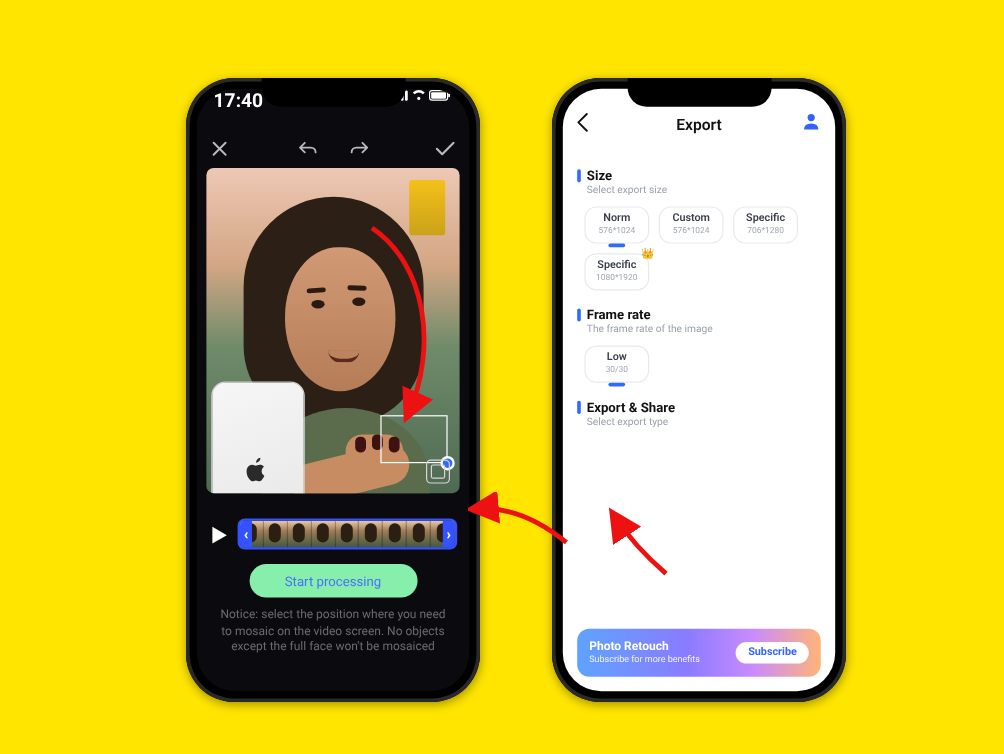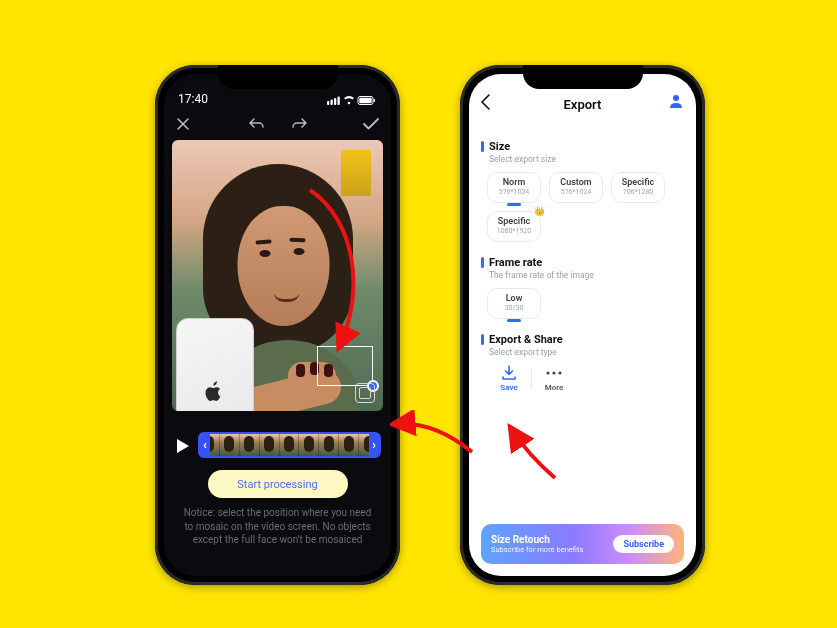--- a/index.html
+++ b/index.html
@@ -6,21 +6,21 @@
 body{width:837px;height:628px;background:#ffe500;position:relative;font-family:-apple-system,BlinkMacSystemFont,'Segoe UI',Roboto,Helvetica,Arial,sans-serif;overflow:hidden}
 
 
 .phone{position:absolute;top:65px;width:245px;height:520px;border-radius:40px;background:#000;box-shadow:inset 0 0 0 3px #2a2a2a,0 2px 8px rgba(0,0,0,.35)}
 .phone .screen{position:absolute;inset:9px;border-radius:32px;overflow:hidden}
 .phone .notch{position:absolute;top:0;left:50%;transform:translateX(-50%);width:120px;height:24px;background:#000;border-bottom-left-radius:16px;border-bottom-right-radius:16px;z-index:50}
 #phone-editor{left:155px}
 #phone-export{left:460px}
 
 
-.status{position:absolute;top:0;left:0;right:0;height:34px;display:flex;justify-content:space-between;align-items:flex-end;padding:0 14px 2px;font-size:12px;font-weight:400;z-index:40}
+.status{position:absolute;top:0;left:0;right:0;height:34px;display:flex;justify-content:space-between;align-items:flex-start;padding:0 14px 2px;font-size:16px;font-weight:700;z-index:40}
 .status svg{display:block}
 
 
 #phone-editor .screen{background:#0b0b0f;color:#fff}
 .ed-status{color:#fff}
 .ed-toolbar{position:absolute;top:34px;left:0;right:0;height:32px;display:flex;align-items:center;justify-content:space-between;padding:0 12px}
 .ed-toolbar .center{position:absolute;left:50%;transform:translateX(-50%);display:flex;gap:26px}
 .icn{color:#b9b9c2;display:flex;align-items:center;justify-content:center}
 .icn svg{display:block}
 
@@ -47,21 +47,21 @@
 
 .ed-play{position:absolute;left:12px;top:364px;color:#fff}
 .timeline{position:absolute;top:358px;left:34px;right:10px;height:26px;border-radius:6px;background:#2c2c36;border:2.5px solid #3452ff;overflow:hidden;display:flex}
 .timeline .hbar{position:absolute;top:0;bottom:0;width:10px;background:#3452ff;display:flex;align-items:center;justify-content:center}
 .timeline .hbar .grip{font-size:12px;color:#fff;font-weight:900}
 .timeline .hbar.l{left:0}.timeline .hbar.r{right:0}
 .frame{flex:1;border-right:1px solid rgba(0,0,0,.25);background:
   linear-gradient(180deg,#e8c7a8 0%,#9c7a54 40%,#415a42 100%)}
 .frame .mini{margin:2px auto 0;width:10px;height:16px;background:#2b1f14;border-radius:6px}
 
-.startbtn{position:absolute;top:396px;left:50%;transform:translateX(-50%);width:140px;height:28px;background:#fef9c3;border-radius:14px;color:#4c6dff;font-size:11px;display:flex;align-items:center;justify-content:center}
+.startbtn{position:absolute;top:396px;left:50%;transform:translateX(-50%);width:140px;height:28px;background:#86efac;border-radius:14px;color:#4c6dff;font-size:11px;display:flex;align-items:center;justify-content:center}
 .notice{position:absolute;top:432px;left:16px;right:16px;color:#6a6a72;font-size:10px;line-height:1.35;text-align:center}
 
 
 .arr1{position:absolute;top:180px;left:300px;z-index:80}
 .arr2{position:absolute;top:410px;left:390px;z-index:80}
 
 
 #phone-export .screen{background:#fff;color:#111}
 .ex-status{color:#000}
 .ex-header{position:absolute;top:16px;left:0;right:0;height:28px;display:flex;align-items:center;justify-content:center}
@@ -280,48 +280,27 @@
           <div class="pill sel">
               <div class="pl">Low</div>
               <div class="ps">30/30</div>
             </div>
         </div>
       </div>
 
       <div class="section">
         <div class="stitle">Export &amp; Share</div>
         <div class="ssub">Select export type</div>
-        <div class="evrow">
-          <div class="ev">
-            <div class="eic">
-              <svg width="16" height="16" viewBox="0 0 16 16">
-                  <path d="M8 1 V9 M4.5 6 L8 9.5 L11.5 6 M2 12 V14 H14 V12" fill="none" stroke="currentColor" stroke-width="1.6" stroke-linecap="round" stroke-linejoin="round"></path>
-                </svg>
-            </div>
-            <div class="elab">Save</div>
-          </div>
-          <div class="vsep"></div>
-          <div class="ev more">
-            <div class="eic">
-              <svg width="18" height="6" viewBox="0 0 18 6">
-                  <circle cx="3" cy="3" r="1.6" fill="currentColor"></circle>
-                  <circle cx="9" cy="3" r="1.6" fill="currentColor"></circle>
-                  <circle cx="15" cy="3" r="1.6" fill="currentColor"></circle>
-                </svg>
-            </div>
-            <div class="elab">More</div>
-          </div>
-        </div>
       </div>
 
     </div>
 
     <div class="promo">
       <div class="ptxt">
-        <div class="pt">Size Retouch</div>
+        <div class="pt">Photo Retouch</div>
         <div class="ps">Subscribe for more benefits</div>
       </div>
       <div class="subbtn">Subscribe</div>
     </div>
 
   </div>
 </div>
 
 <svg class="arr1" width="90" height="190">
   <defs>

